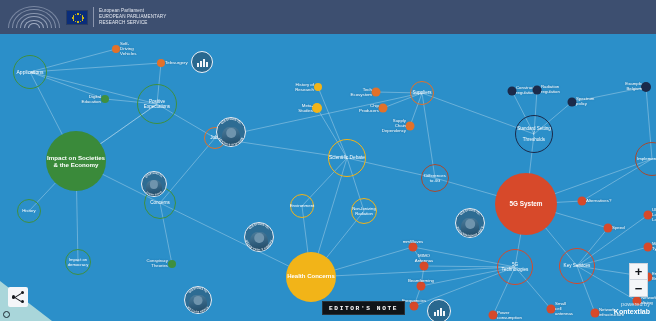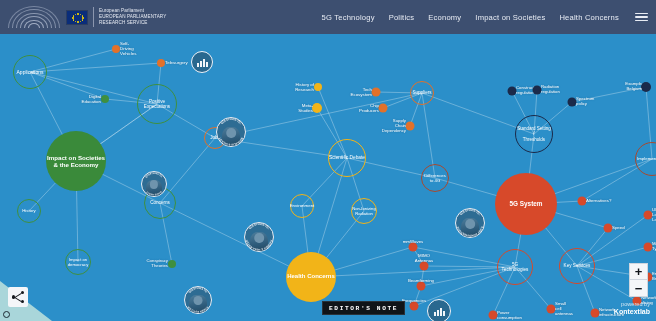--- a/index.html
+++ b/index.html
@@ -214,32 +214,20 @@
           <i style="left: 7.7px; top: 3.2359px;"></i>
         </div>
       <div class="logo-divider"></div>
       <div id="logo-text">
         <div class="l1">European Parliament</div>
         <div class="l2">EUROPEAN PARLIAMENTARY</div>
         <div class="l3">RESEARCH SERVICE</div>
       </div>
     </div>
 
-    <nav id="topnav">
-      <span class="navitem">5G Technology</span>
-      <span class="navitem">Politics</span>
-      <span class="navitem">Economy</span>
-      <span class="navitem">Impact on Societies</span>
-      <span class="navitem">Health Concerns</span>
-      <span id="hamburger">
-          <b></b>
-          <b></b>
-          <b></b>
-        </span>
-    </nav>
   </div>
 
   <div id="graph">
     <svg id="edges" viewBox="0 0 656 287" preserveAspectRatio="none">
         <line x1="30" y1="38" x2="116" y2="15" stroke="#cfe4f2" stroke-width="0.6" stroke-opacity="0.65"></line>
         <line x1="30" y1="38" x2="161" y2="29" stroke="#cfe4f2" stroke-width="0.6" stroke-opacity="0.65"></line>
         <line x1="30" y1="38" x2="105" y2="65" stroke="#cfe4f2" stroke-width="0.6" stroke-opacity="0.65"></line>
         <line x1="30" y1="38" x2="76" y2="127" stroke="#cfe4f2" stroke-width="0.6" stroke-opacity="0.65"></line>
         <line x1="30" y1="38" x2="157" y2="70" stroke="#cfe4f2" stroke-width="0.6" stroke-opacity="0.65"></line>
         <line x1="157" y1="70" x2="105" y2="65" stroke="#cfe4f2" stroke-width="0.6" stroke-opacity="0.65"></line>

